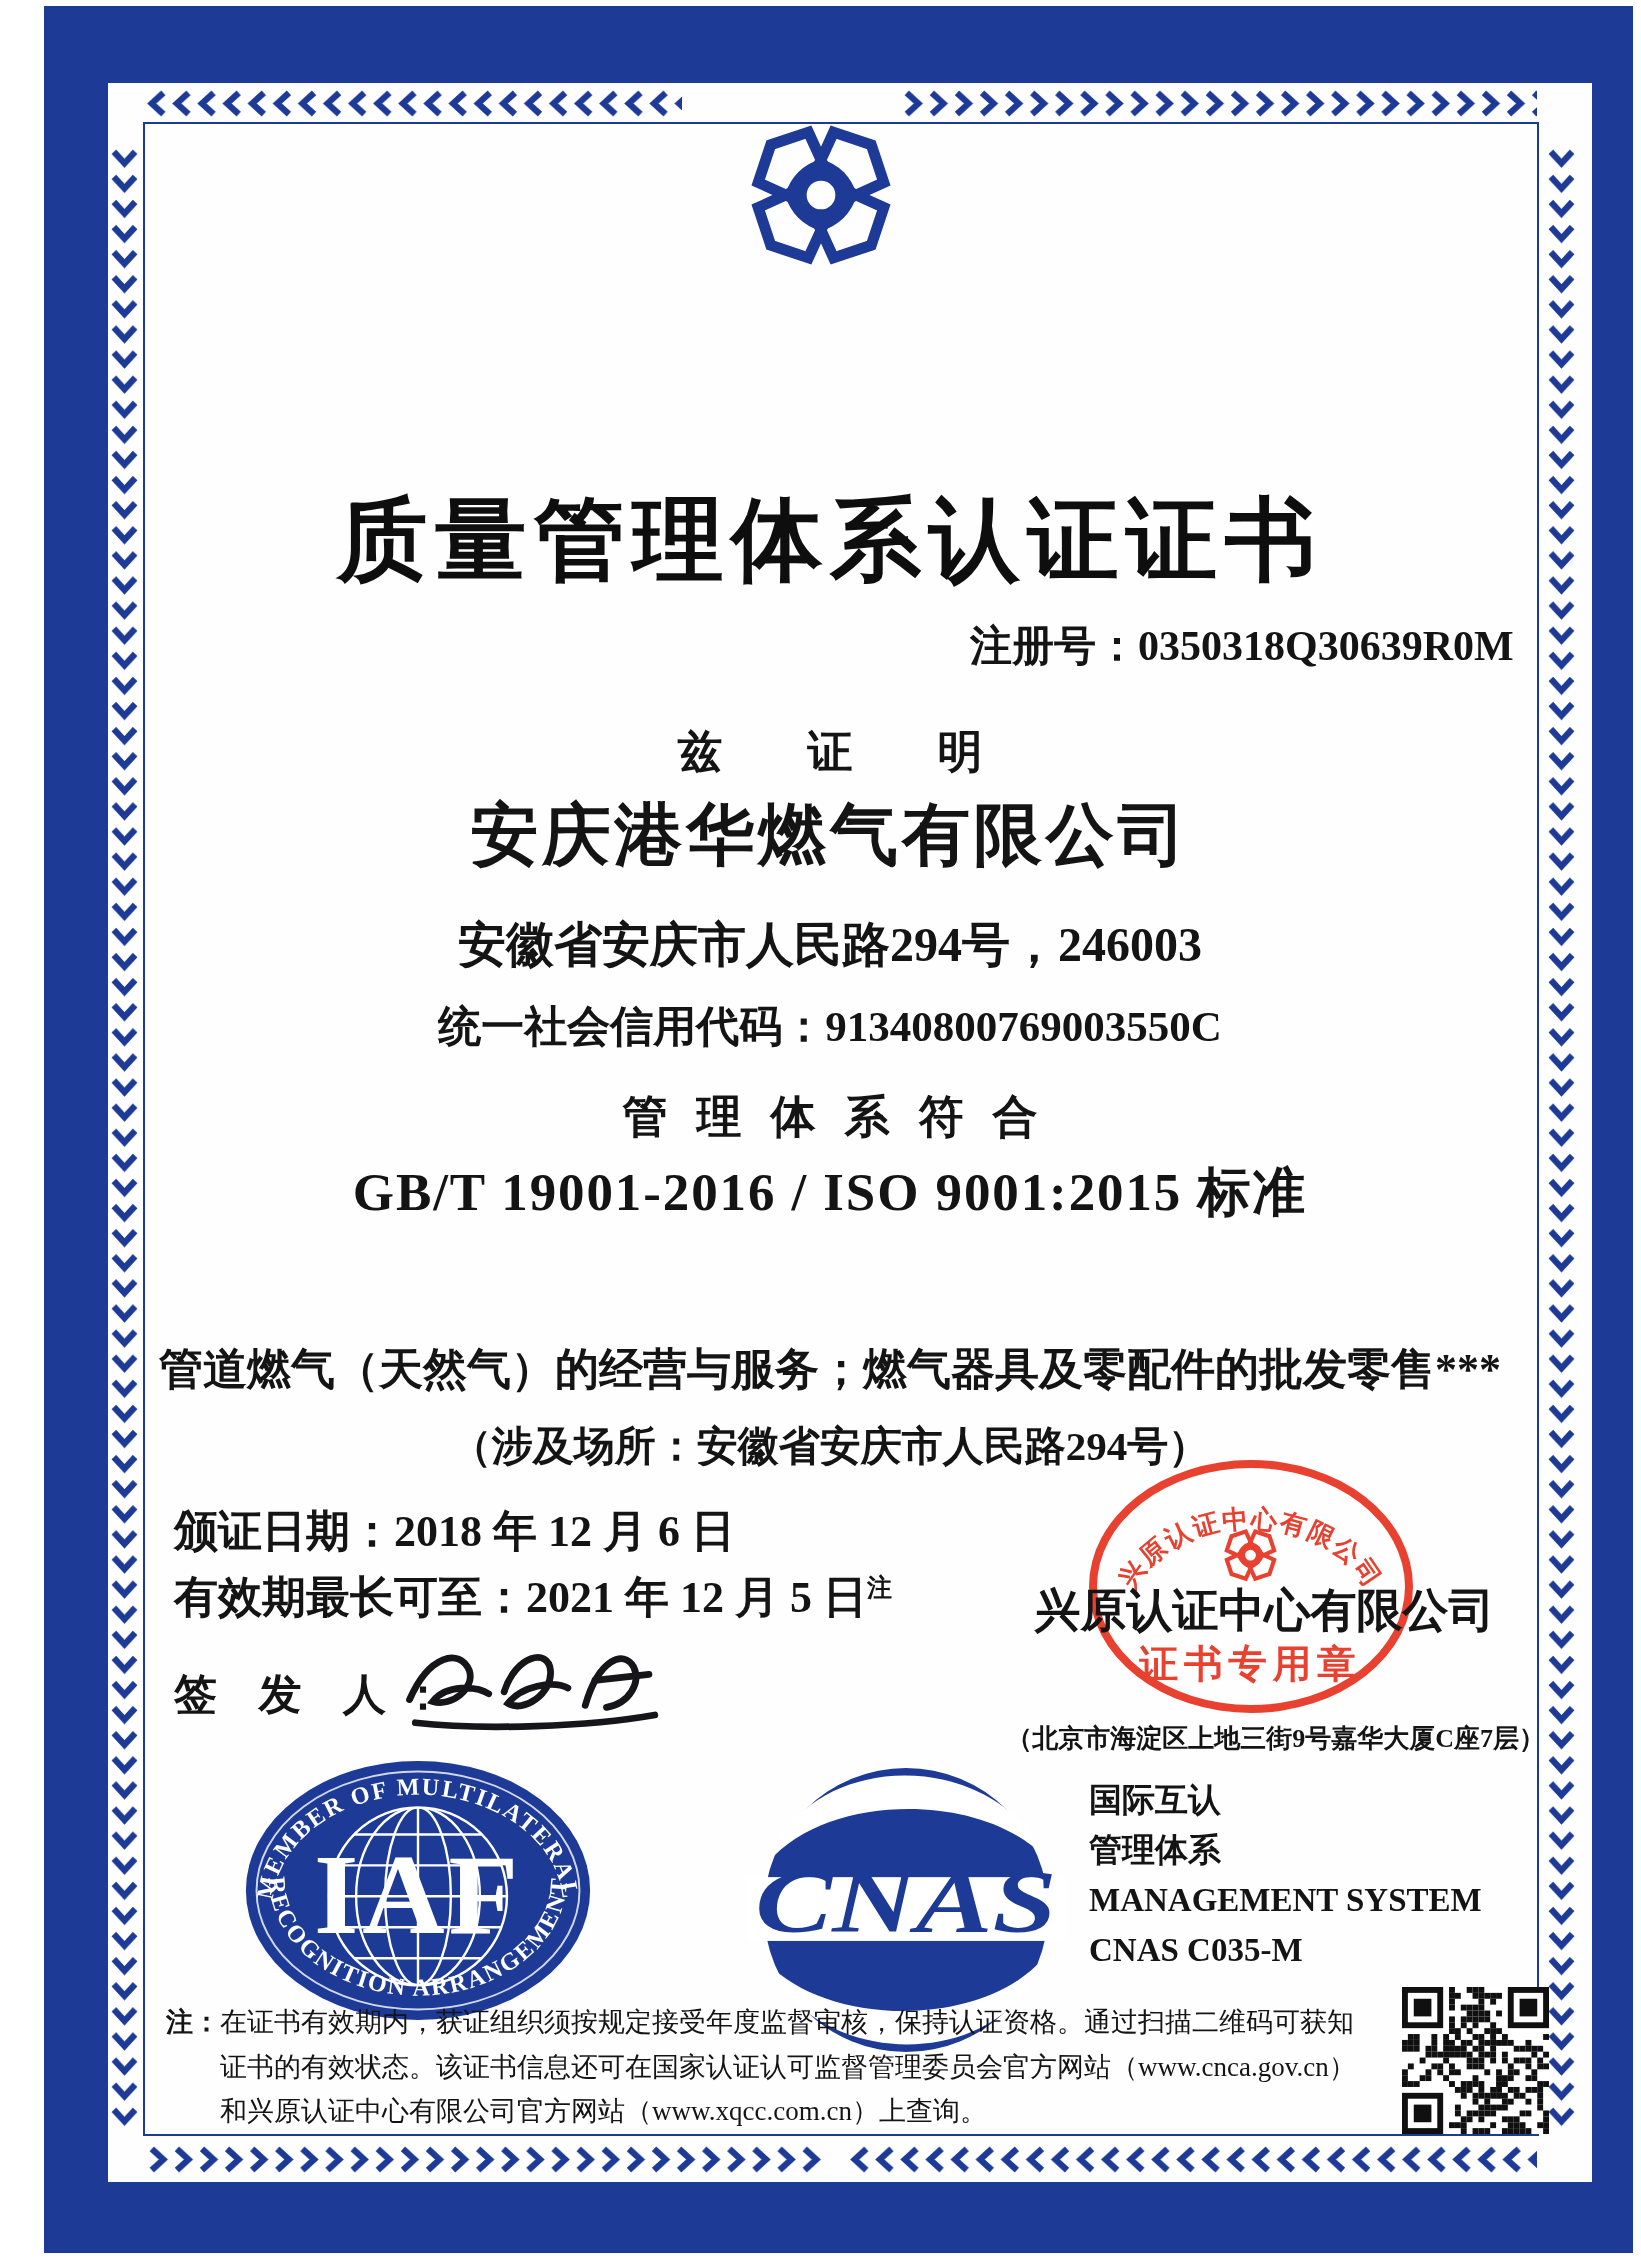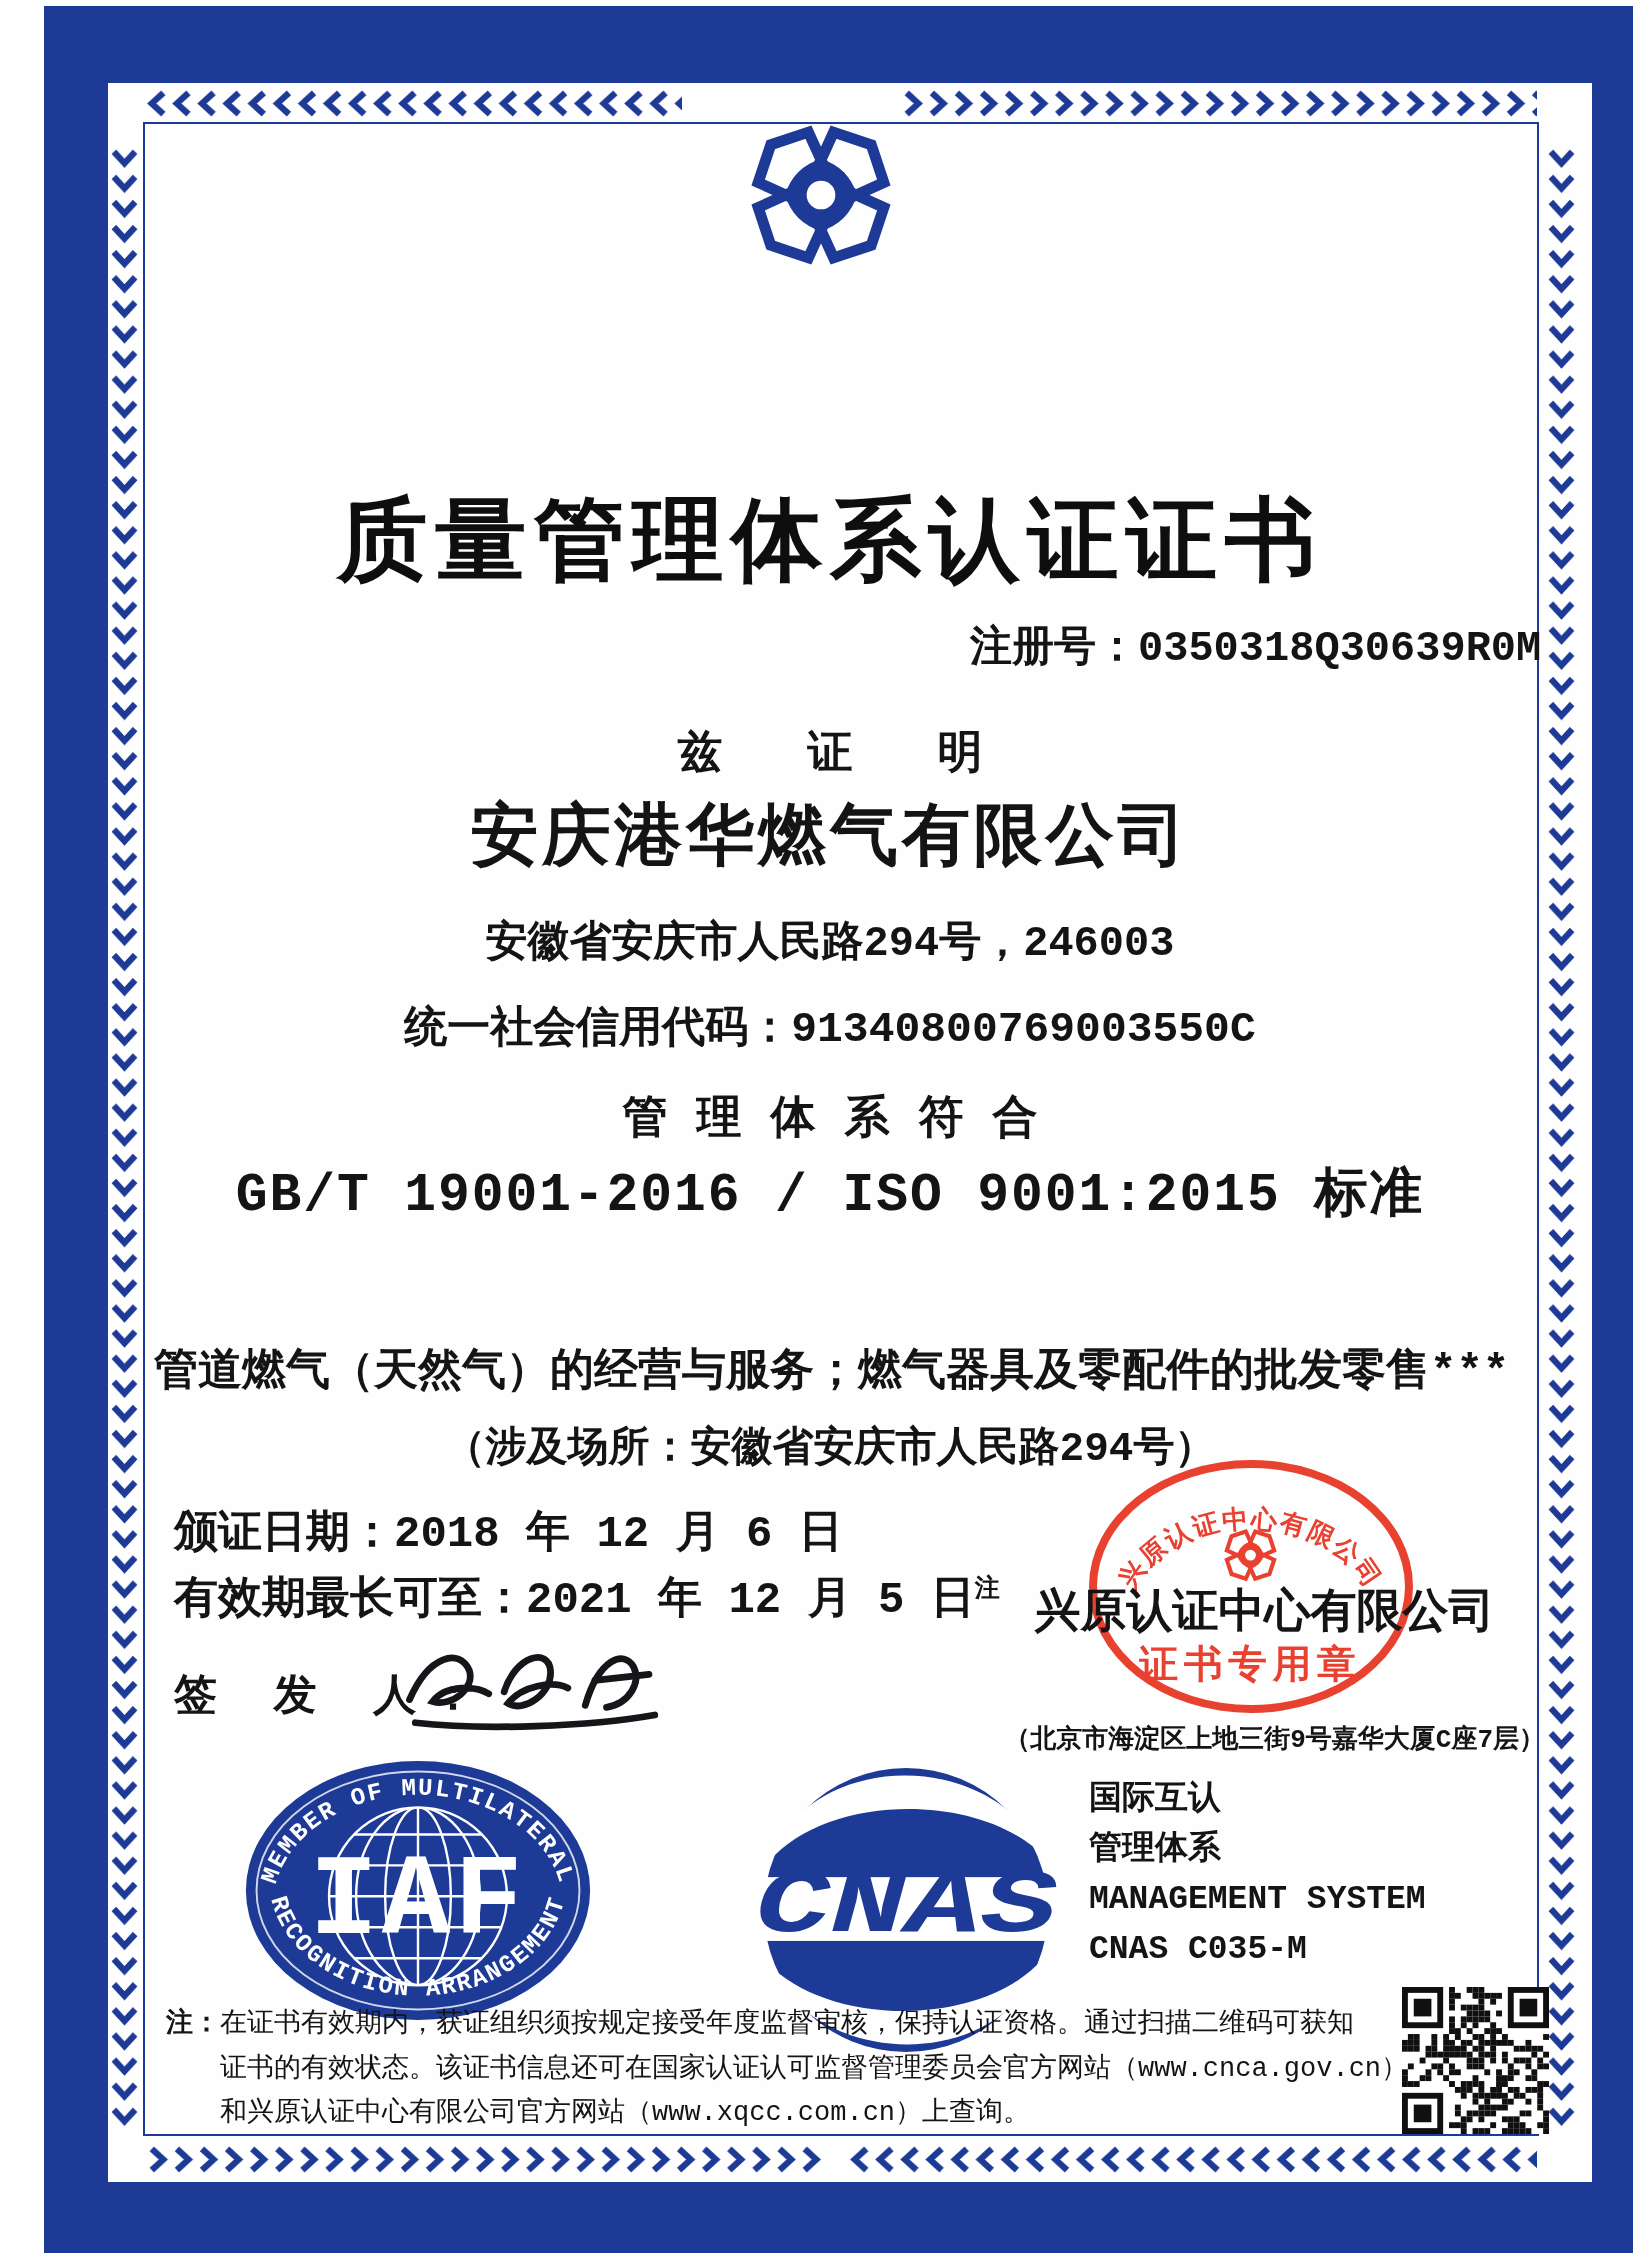--- a/index.html
+++ b/index.html
@@ -1,30 +1,30 @@
 <!DOCTYPE html>
 <html><head>
 <meta charset="utf-8">
 <style>
   html,body{margin:0;padding:0;background:#e9e9e9;}
   .page{position:relative;width:1641px;height:2257px;background:#ffffff;overflow:hidden;
-        font-family:Liberation Mono, monospace;color:#141414;}
+        font-family:Liberation Serif, serif;color:#141414;}
   .abs{position:absolute;}
   .ctr{left:154px;width:1352px;text-align:center;}
   
   .band{position:absolute;left:44px;top:5.8px;right:7.7px;bottom:3.9px;background:#1d3a96;}
   .band-inner{position:absolute;left:64px;top:77px;right:41px;bottom:71px;background:#fffeff;}
   .thin-rect{position:absolute;left:143px;top:122px;width:1396px;height:2014px;
              border:2.9px solid #1d3a96;box-sizing:border-box;}
   
   .title{top:479px;font-size:91px;font-weight:900;letter-spacing:7.7px;color:#0e0e0e;}
   .regline{left:970px;top:618px;font-size:42px;font-weight:700;white-space:nowrap;}
   .hereby{top:722px;font-size:45px;font-weight:600;letter-spacing:85px;text-indent:85px;}
   .company{top:790px;font-size:68px;font-weight:700;letter-spacing:3.9px;}
-  .addr{top:913px;font-size:42px;font-weight:600;}
+  .addr{top:913px;font-size:48px;font-weight:600;}
   .credit{top:998px;font-size:43px;font-weight:600;white-space:nowrap;}
   .heading2{top:1087px;font-size:45px;font-weight:600;letter-spacing:29px;text-indent:29px;}
   .standard{top:1157px;font-size:53px;font-weight:700;letter-spacing:1.9px;white-space:nowrap;}
   .scope-intro{top:1274px;font-size:43px;font-weight:600;}
   .scope-desc{top:1340px;font-size:44px;font-weight:800;white-space:nowrap;}
   .scope-sites{top:1419px;font-size:41px;font-weight:700;}
   .issue{left:174px;top:1502px;font-size:44px;font-weight:700;white-space:nowrap;}
   .expiry{left:174px;top:1568px;font-size:44px;font-weight:700;white-space:nowrap;}
   .expiry sup{font-size:25px;}
   .signer{left:174px;top:1666px;font-size:43px;font-weight:600;letter-spacing:15.4px;text-align:right;}

